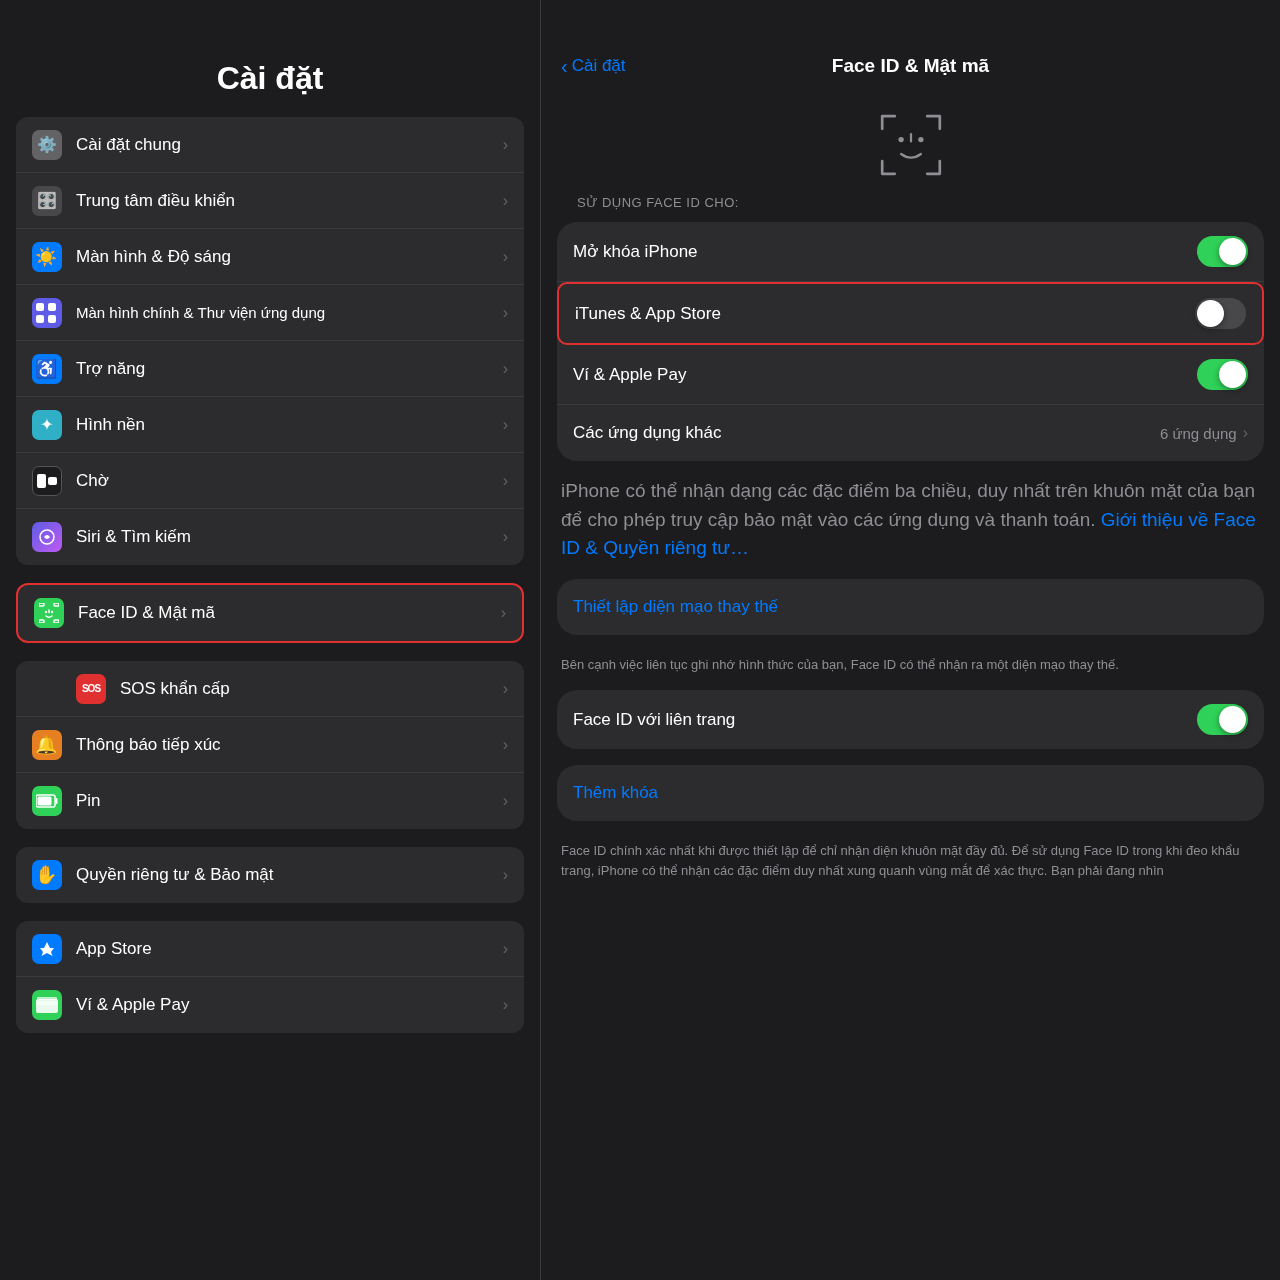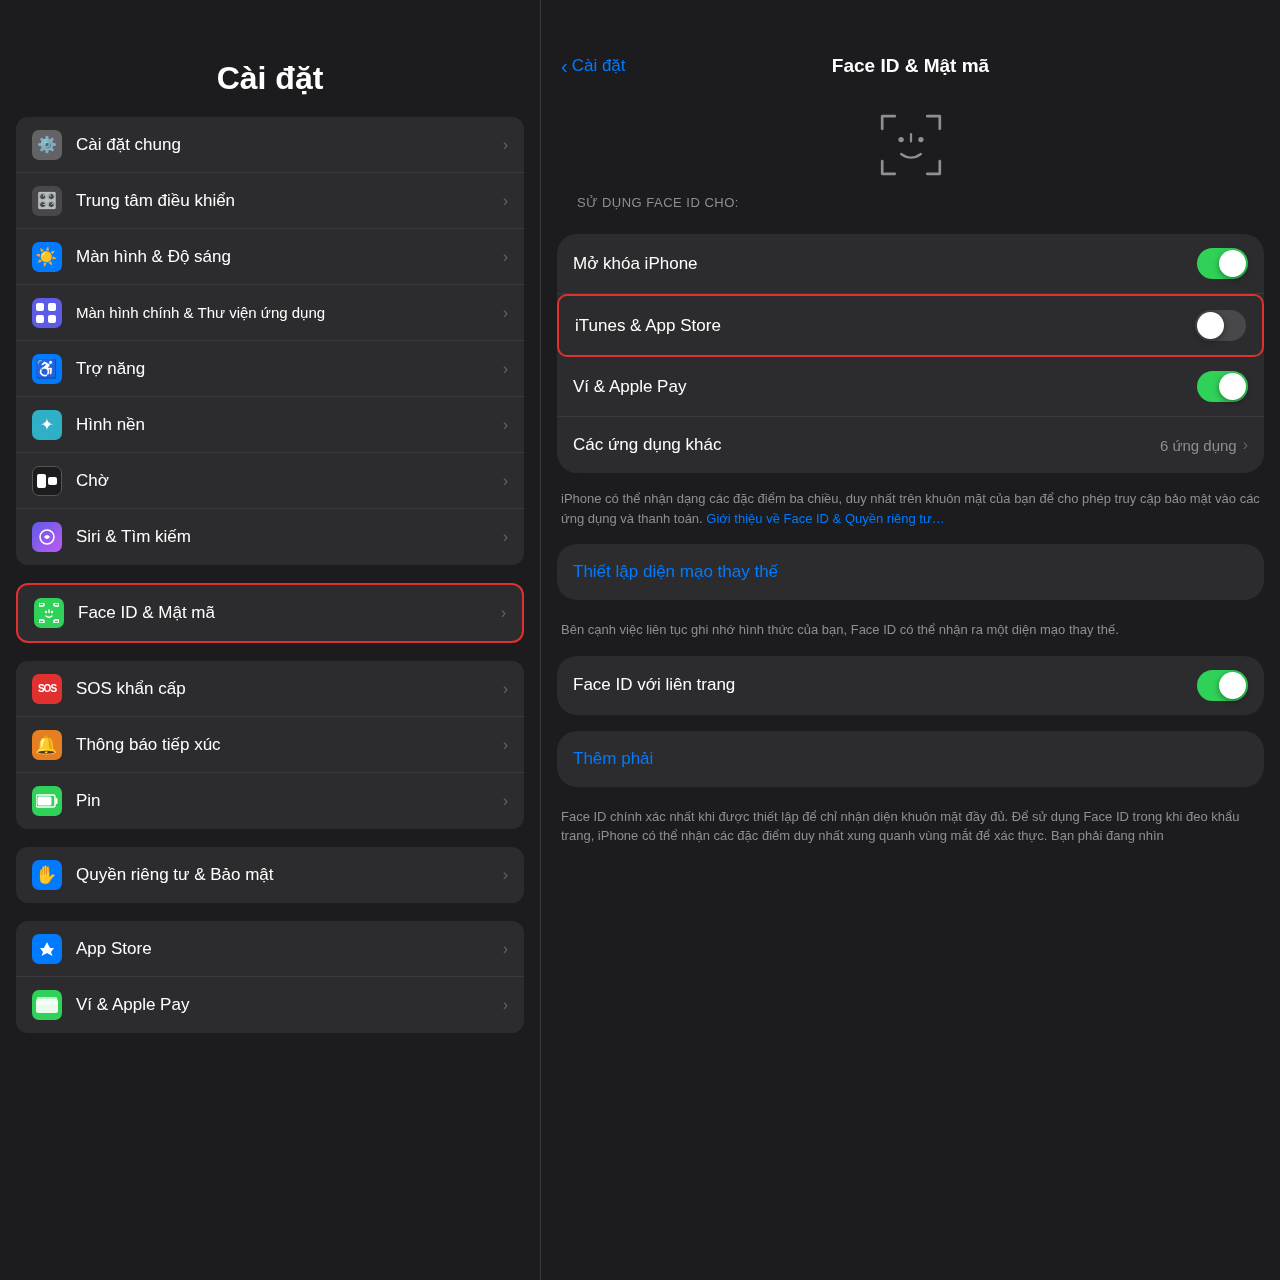--- a/index.html
+++ b/index.html
@@ -140,21 +140,21 @@
 
     .face-id-svg {
       width: 72px;
       height: 72px;
     }
 
     .section-label {
       color: #8e8e93;
       font-size: 13px;
       letter-spacing: 0.5px;
-      padding: 0 20px 24px 20px;
+      padding: 0 20px 12px 20px;
       text-transform: uppercase;
     }
 
     .right-content {
       flex: 1;
       overflow-y: auto;
       padding: 0 16px;
     }
 
     .right-group {
@@ -210,21 +210,21 @@
       top: 2px;
       box-shadow: 0 2px 6px rgba(0,0,0,0.4);
       transition: left 0.2s;
     }
 
     .toggle-on .toggle-knob { left: 22px; }
     .toggle-off .toggle-knob { left: 2px; }
 
     .info-text {
       color: #8e8e93;
-      font-size: 13px;
+      font-size: 19px;
       line-height: 1.5;
       padding: 0 4px 16px 4px;
     }
 
     .info-text a {
       color: #007aff;
       text-decoration: none;
     }
 
     .description-text {
@@ -322,21 +322,21 @@
             <line x1="10" y1="7" x2="10" y2="9.5" stroke="white" stroke-width="1.5" stroke-linecap="round"></line>
           </svg>
         </div>
         <span class="item-text">Face ID &amp; Mật mã</span>
         <span class="chevron">›</span>
       </div>
     </div>
 
     <div class="settings-group">
       <div class="settings-item">
-        <div class="item-icon icon-red" style="font-size:10px;font-weight:700;color:white;letter-spacing:-1px;">SOS</div>
+        <div class="item-icon icon-red" style="font-size:10px;font-weight:700;color:white;letter-spacing:-1px;margin-left:44px;">SOS</div>
         <span class="item-text">SOS khẩn cấp</span>
         <span class="chevron">›</span>
       </div>
       <div class="settings-item">
         <div class="item-icon icon-orange" style="font-size:18px;">🔔</div>
         <span class="item-text">Thông báo tiếp xúc</span>
         <span class="chevron">›</span>
       </div>
       <div class="settings-item">
         <div class="item-icon icon-green">
@@ -461,20 +461,20 @@
       <div class="right-item">
         <span class="right-item-text">Face ID với liên trang</span>
         <div class="toggle toggle-on">
           <div class="toggle-knob"></div>
         </div>
       </div>
     </div>
 
     <div class="right-group">
       <div class="right-item" style="border-bottom:none;">
-        <span class="right-item-text" style="color:#007aff;">Thêm phải</span>
+        <span class="right-item-text" style="color:#007aff;">Thêm khóa</span>
       </div>
     </div>
 
     <div class="description-text">Face ID chính xác nhất khi được thiết lập để chỉ nhận diện khuôn mặt đầy đủ. Để sử dụng Face ID trong khi đeo khẩu trang, iPhone có thể nhận các đặc điểm duy nhất xung quanh vùng mắt để xác thực. Bạn phải đang nhìn</div>
 
   </div>
 </div>
 
 </body></html>

